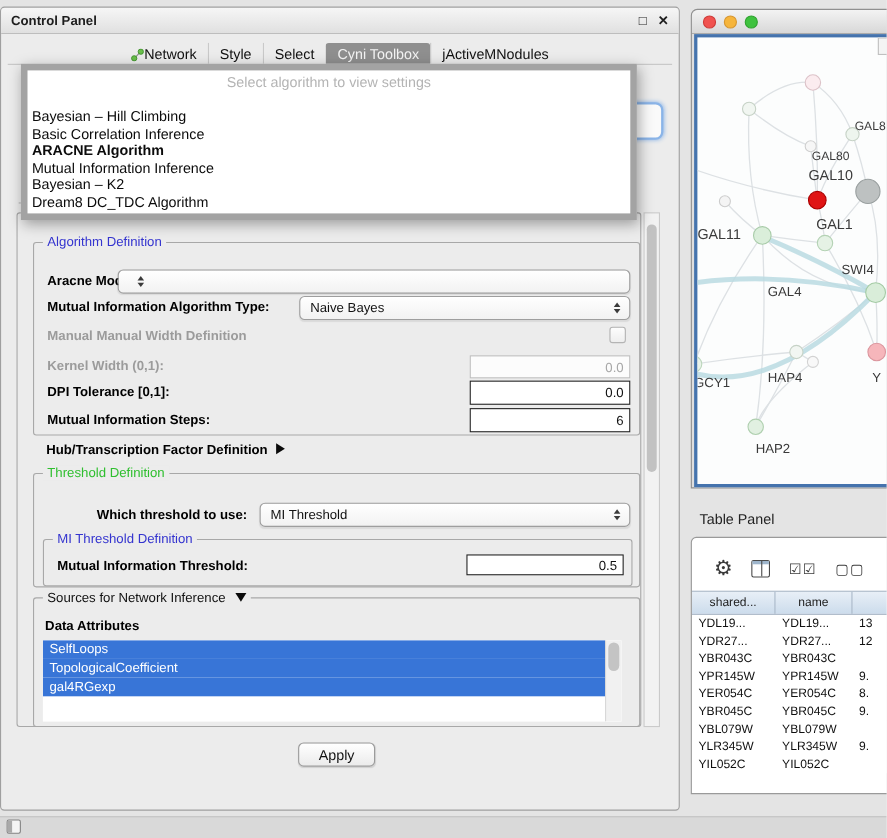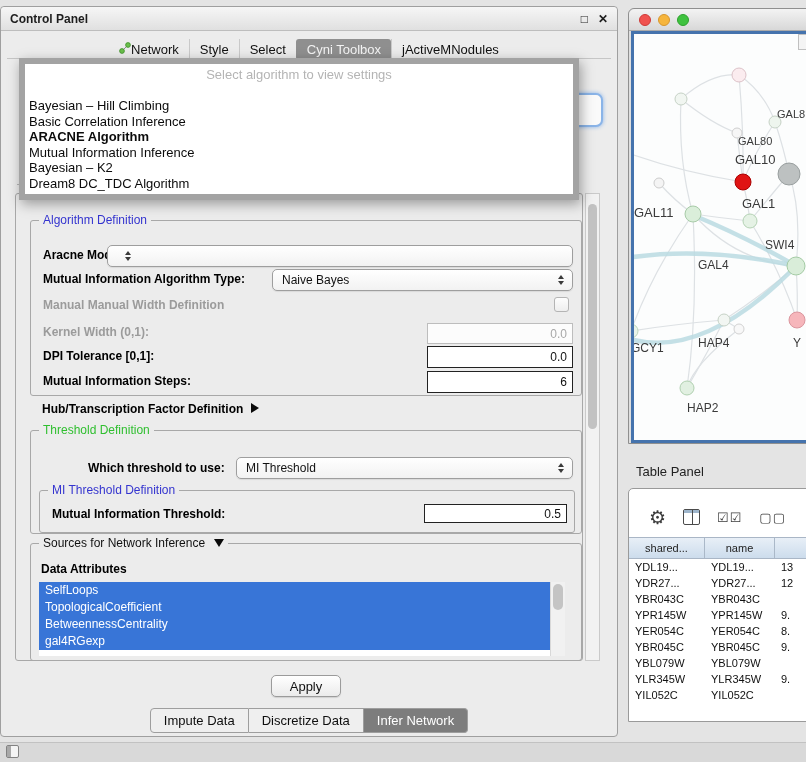--- a/index.html
+++ b/index.html
@@ -19,21 +19,21 @@
         display:flex; align-items:center; padding:0 9px;
         background:linear-gradient(#f6f6f6,#e0e0e0);
         border-bottom:1px solid #bdbdbd; border-radius:4px 4px 0 0; }
   .cp-title { font-size:12px; font-weight:bold; color:#1d1d1d; }
   .tb-ic { margin-left:10px; font-size:12px; color:#1d1d1d; cursor:default; }
   .tb-ic.close { font-weight:bold; }
   .tb-spacer { flex:1; }
 
   .tabs { position:absolute; top:32px; left:0; right:0; display:flex;
           justify-content:center; align-items:center; font-size:13px; z-index:5; }
-  .tab { padding:3px 10px; display:flex; align-items:flex-start; gap:0; border-left:1px solid #c9c9c9; }
+  .tab { padding:3px 10px; display:flex; align-items:center; gap:0; border-left:1px solid #c9c9c9; }
   .tab:first-child { border-left:none; }
   .tab.sel { background:#8f8f8f; color:#f4f4f4; border-radius:3px; border-left-color:transparent; }
   .tabline { position:absolute; top:51px; left:6px; right:6px; border-top:1px solid #c6c6c6; z-index:1; }
 
   
   .algo-popup { position:absolute; left:18px; top:51px; width:560px; z-index:50;
         background:#ffffff; border:6px solid #a3a3a3; box-shadow:2px 4px 12px rgba(0,0,0,.35);
         padding:3px 0 3px 0; font-size:13px; }
   .algo-placeholder { text-align:center; color:#b4b4b4; height:16px; line-height:16px; margin-bottom:15px; }
   .algo-item { height:15.5px; line-height:15.5px; padding-left:4px; color:#0b0b0b; white-space:nowrap; }
@@ -265,41 +265,35 @@
     <div class="grp" style="left:14px; top:349px; width:552px; height:118px;">
       <span class="grp-title">
         <span>Sources for Network Inference</span>
         <span class="tri-down"></span>
       </span>
       <span class="lbl" style="left:10px; top:18px;">Data Attributes</span>
       <div class="attr-list" style="left:8px; top:38px; width:526px; height:74px;">
         <div id="attr-items">
             <div class="attr-item" style="background: rgb(56, 117, 215);">SelfLoops</div>
             <div class="attr-item" style="background: rgb(56, 117, 215);">TopologicalCoefficient</div>
-            <div class="attr-item" style="background: rgb(56, 117, 215);">BetweennessCentrality</div>
             <div class="attr-item" style="background: rgb(56, 117, 215);">gal4RGexp</div>
           </div>
         <div class="attr-scroll">
           <div class="attr-thumb"></div>
         </div>
       </div>
     </div>
   </div>
 
   <div class="v-scroll">
     <div class="v-thumb"></div>
   </div>
 
   <div class="btn" style="left:270px; top:668px;">Apply</div>
 
-  <div class="btabs">
-    <div class="btab">Impute Data</div>
-    <div class="btab">Discretize Data</div>
-    <div class="btab sel">Infer Network</div>
-  </div>
 </div>
 
 <div class="net-win">
   <div class="net-title">
     <span class="light l-red"></span>
     <span class="light l-yel"></span>
     <span class="light l-grn"></span>
   </div>
   <div class="net-canvas">
     <svg id="net-svg" width="204" height="406">

